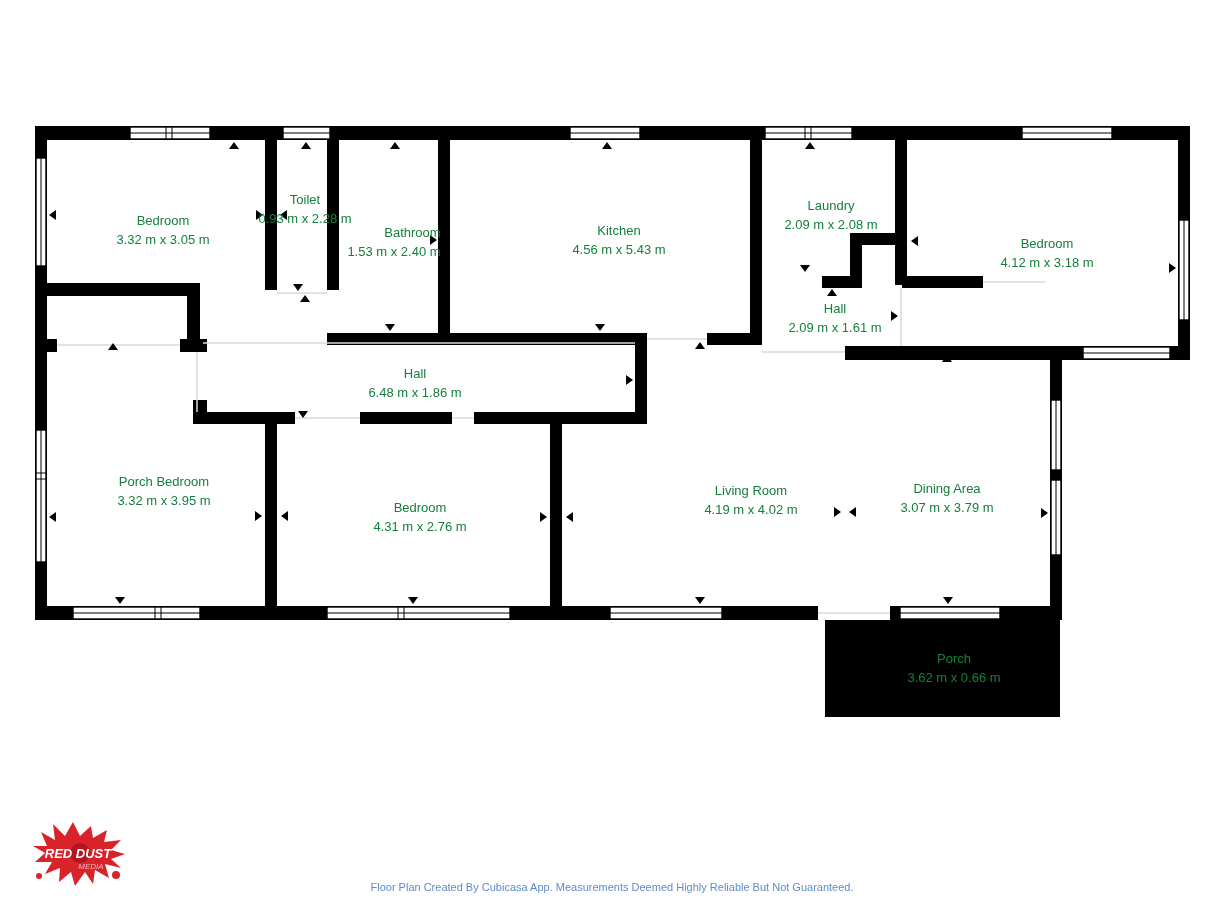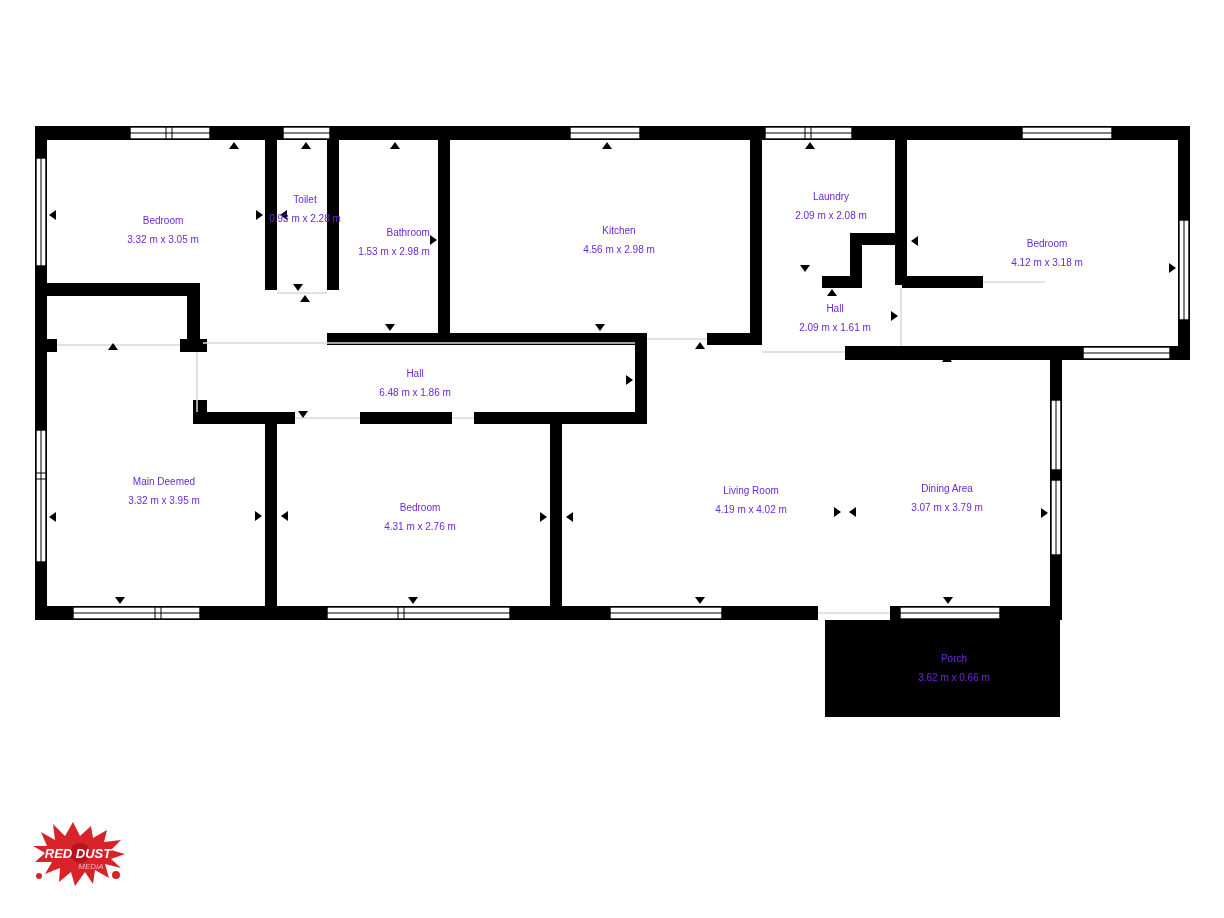--- a/index.html
+++ b/index.html
@@ -2,21 +2,21 @@
 <html><head>
 <meta charset="utf-8">
 <style>
   html,body{margin:0;padding:0;background:#ffffff;}
   #stage{
     position:relative;width:1224px;height:918px;background:#ffffff;overflow:hidden;
     font-family:"Liberation Sans", sans-serif;
   }
   .room-label{
     position:absolute;transform:translate(-50%,-50%);
-    text-align:center;color:#6d28d9;font-size:10px;line-height:19px;
+    text-align:center;color:#15803d;font-size:13px;line-height:19px;
     white-space:nowrap;z-index:5;pointer-events:none;
   }
   .room-label .rname,.room-label .rdims{display:block;}
   .footer-note{
     position:absolute;left:612px;top:887px;transform:translate(-50%,-50%);
     color:#5e8cc9;font-size:11px;white-space:nowrap;z-index:5;
   }
   svg{position:absolute;left:0;top:0;}
   .wall{fill:#000000;}
   .win{fill:#ffffff;stroke:#000000;stroke-width:1.4;}
@@ -200,57 +200,58 @@
   <div class="room-label" style="left:163px;top:230px;">
     <span class="rname">Bedroom</span>
     <span class="rdims">3.32 m x 3.05 m</span>
   </div>
   <div class="room-label" style="left:305px;top:209px;">
     <span class="rname">Toilet</span>
     <span class="rdims">0.93 m x 2.28 m</span>
   </div>
   <div class="room-label" style="left:394px;top:242px;text-align:right;">
     <span class="rname">Bathroom</span>
-    <span class="rdims">1.53 m x 2.98 m</span>
+    <span class="rdims">1.53 m x 2.40 m</span>
   </div>
   <div class="room-label" style="left:619px;top:240px;text-align:center;">
     <span class="rname">Kitchen</span>
-    <span class="rdims">4.56 m x 2.98 m</span>
-  </div>
-  <div class="room-label" style="left:831px;top:206px;">
+    <span class="rdims">4.56 m x 5.43 m</span>
+  </div>
+  <div class="room-label" style="left:831px;top:215px;">
     <span class="rname">Laundry</span>
     <span class="rdims">2.09 m x 2.08 m</span>
   </div>
   <div class="room-label" style="left:1047px;top:253px;">
     <span class="rname">Bedroom</span>
     <span class="rdims">4.12 m x 3.18 m</span>
   </div>
   <div class="room-label" style="left:835px;top:318px;">
     <span class="rname">Hall</span>
     <span class="rdims">2.09 m x 1.61 m</span>
   </div>
   <div class="room-label" style="left:415px;top:383px;">
     <span class="rname">Hall</span>
     <span class="rdims">6.48 m x 1.86 m</span>
   </div>
   <div class="room-label" style="left:164px;top:491px;">
-    <span class="rname">Main Deemed</span>
+    <span class="rname">Porch Bedroom</span>
     <span class="rdims">3.32 m x 3.95 m</span>
   </div>
   <div class="room-label" style="left:420px;top:517px;">
     <span class="rname">Bedroom</span>
     <span class="rdims">4.31 m x 2.76 m</span>
   </div>
   <div class="room-label" style="left:751px;top:500px;">
     <span class="rname">Living Room</span>
     <span class="rdims">4.19 m x 4.02 m</span>
   </div>
   <div class="room-label" style="left:947px;top:498px;text-align:center;">
     <span class="rname">Dining Area</span>
     <span class="rdims">3.07 m x 3.79 m</span>
   </div>
   <div class="room-label" style="left:942px;top:668px;margin-left:12px;">
     <span class="rname">Porch</span>
     <span class="rdims">3.62 m x 0.66 m</span>
   </div>
 
+  <div class="footer-note">Floor Plan Created By Cubicasa App. Measurements Deemed Highly Reliable But Not Guaranteed.</div>
 
 </div>
 
 </body></html>

